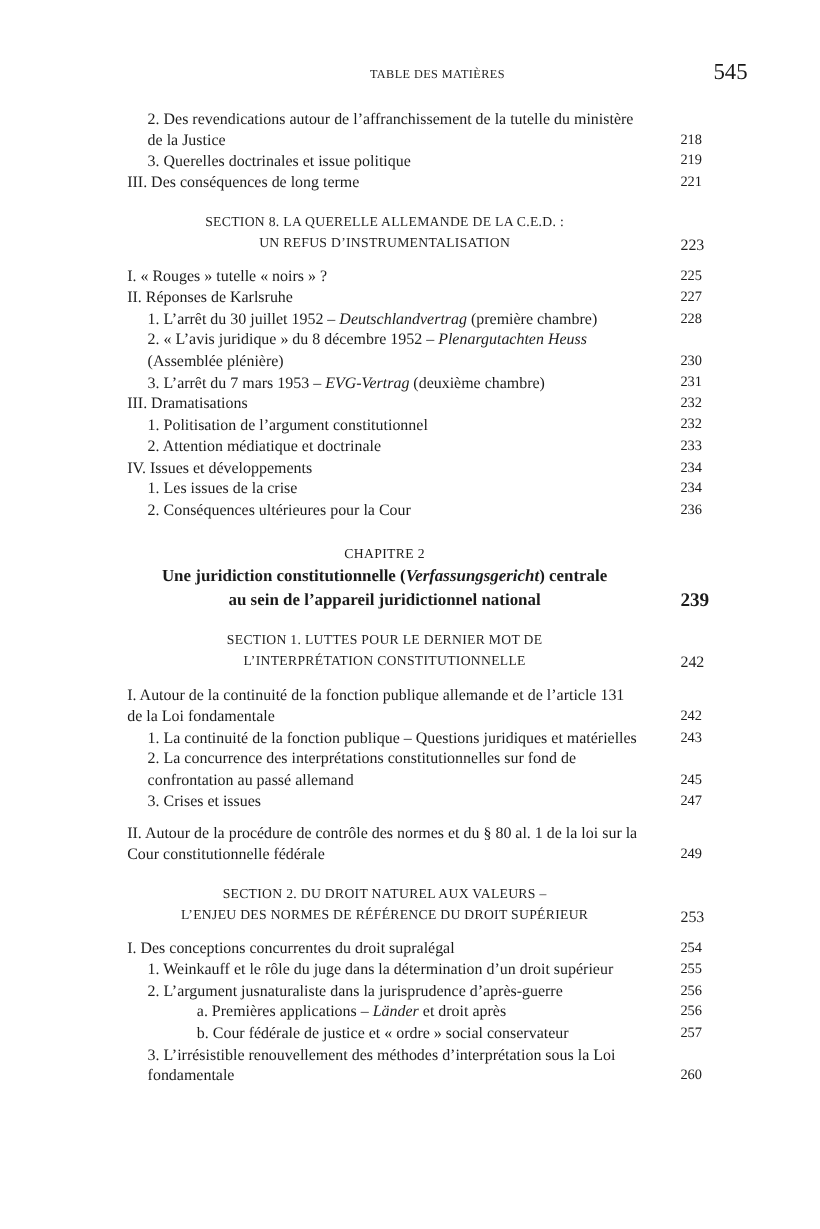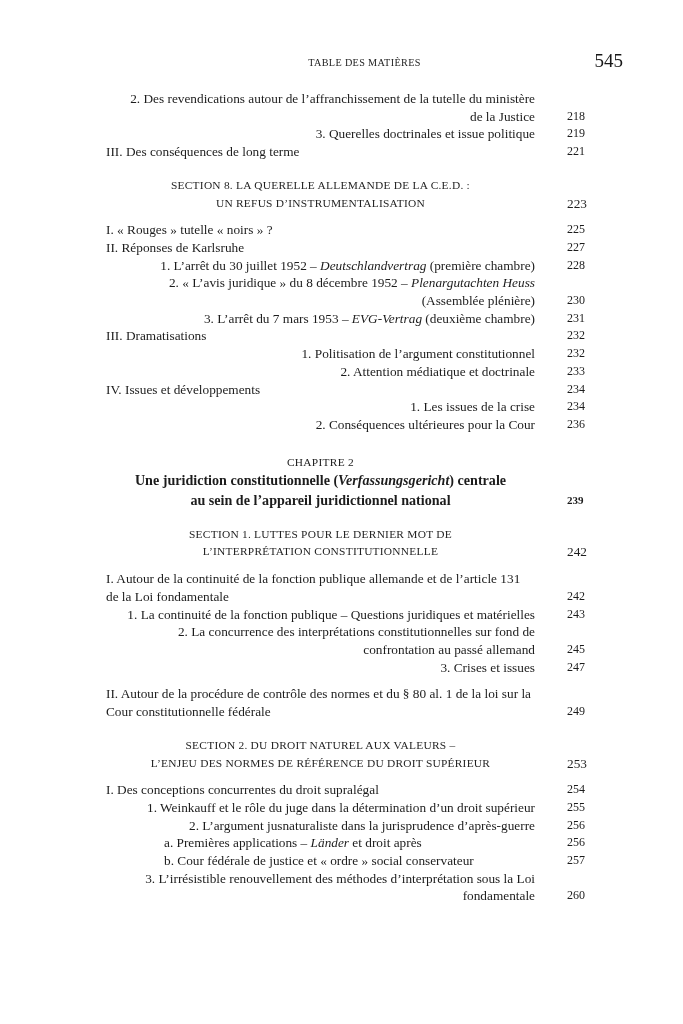--- a/index.html
+++ b/index.html
@@ -77,21 +77,21 @@
     right: 0;
     bottom: 0;
     width: 40px;
     text-align: left;
     font-size: 12px;
     line-height: 17.7px;
   }
 
   
   .lvl-1 .entry-text { margin-left: 0px; }
-  .lvl-2 .entry-text { margin-left: 17px; text-align: right; }
+  .lvl-2 .entry-text { margin-left: 17px; }
   .lvl-3 .entry-text { margin-left: 58px; }
 
   
   .section-head {
     position: relative;
     text-align: center;
     font-variant: small-caps;
     font-size: 11.4px;
     letter-spacing: 0.25px;
     line-height: 17.7px;
@@ -122,21 +122,21 @@
   }
   .chapter-title {
     display: block;
     font-weight: bold;
     font-size: 14.1px;
     line-height: 19.2px;
     padding-right: 72px;
   }
   .chapter .entry-page {
     font-weight: bold;
-    font-size: 11px;
+    font-size: 16px;
     line-height: 19.2px;
   }
 
   .gap-sm { height: 9px; }
   .gap-md { height: 16px; }
   .gap-lg { height: 20px; }
 
   i, .ital { font-style: italic; }
 </style>
 </head>

